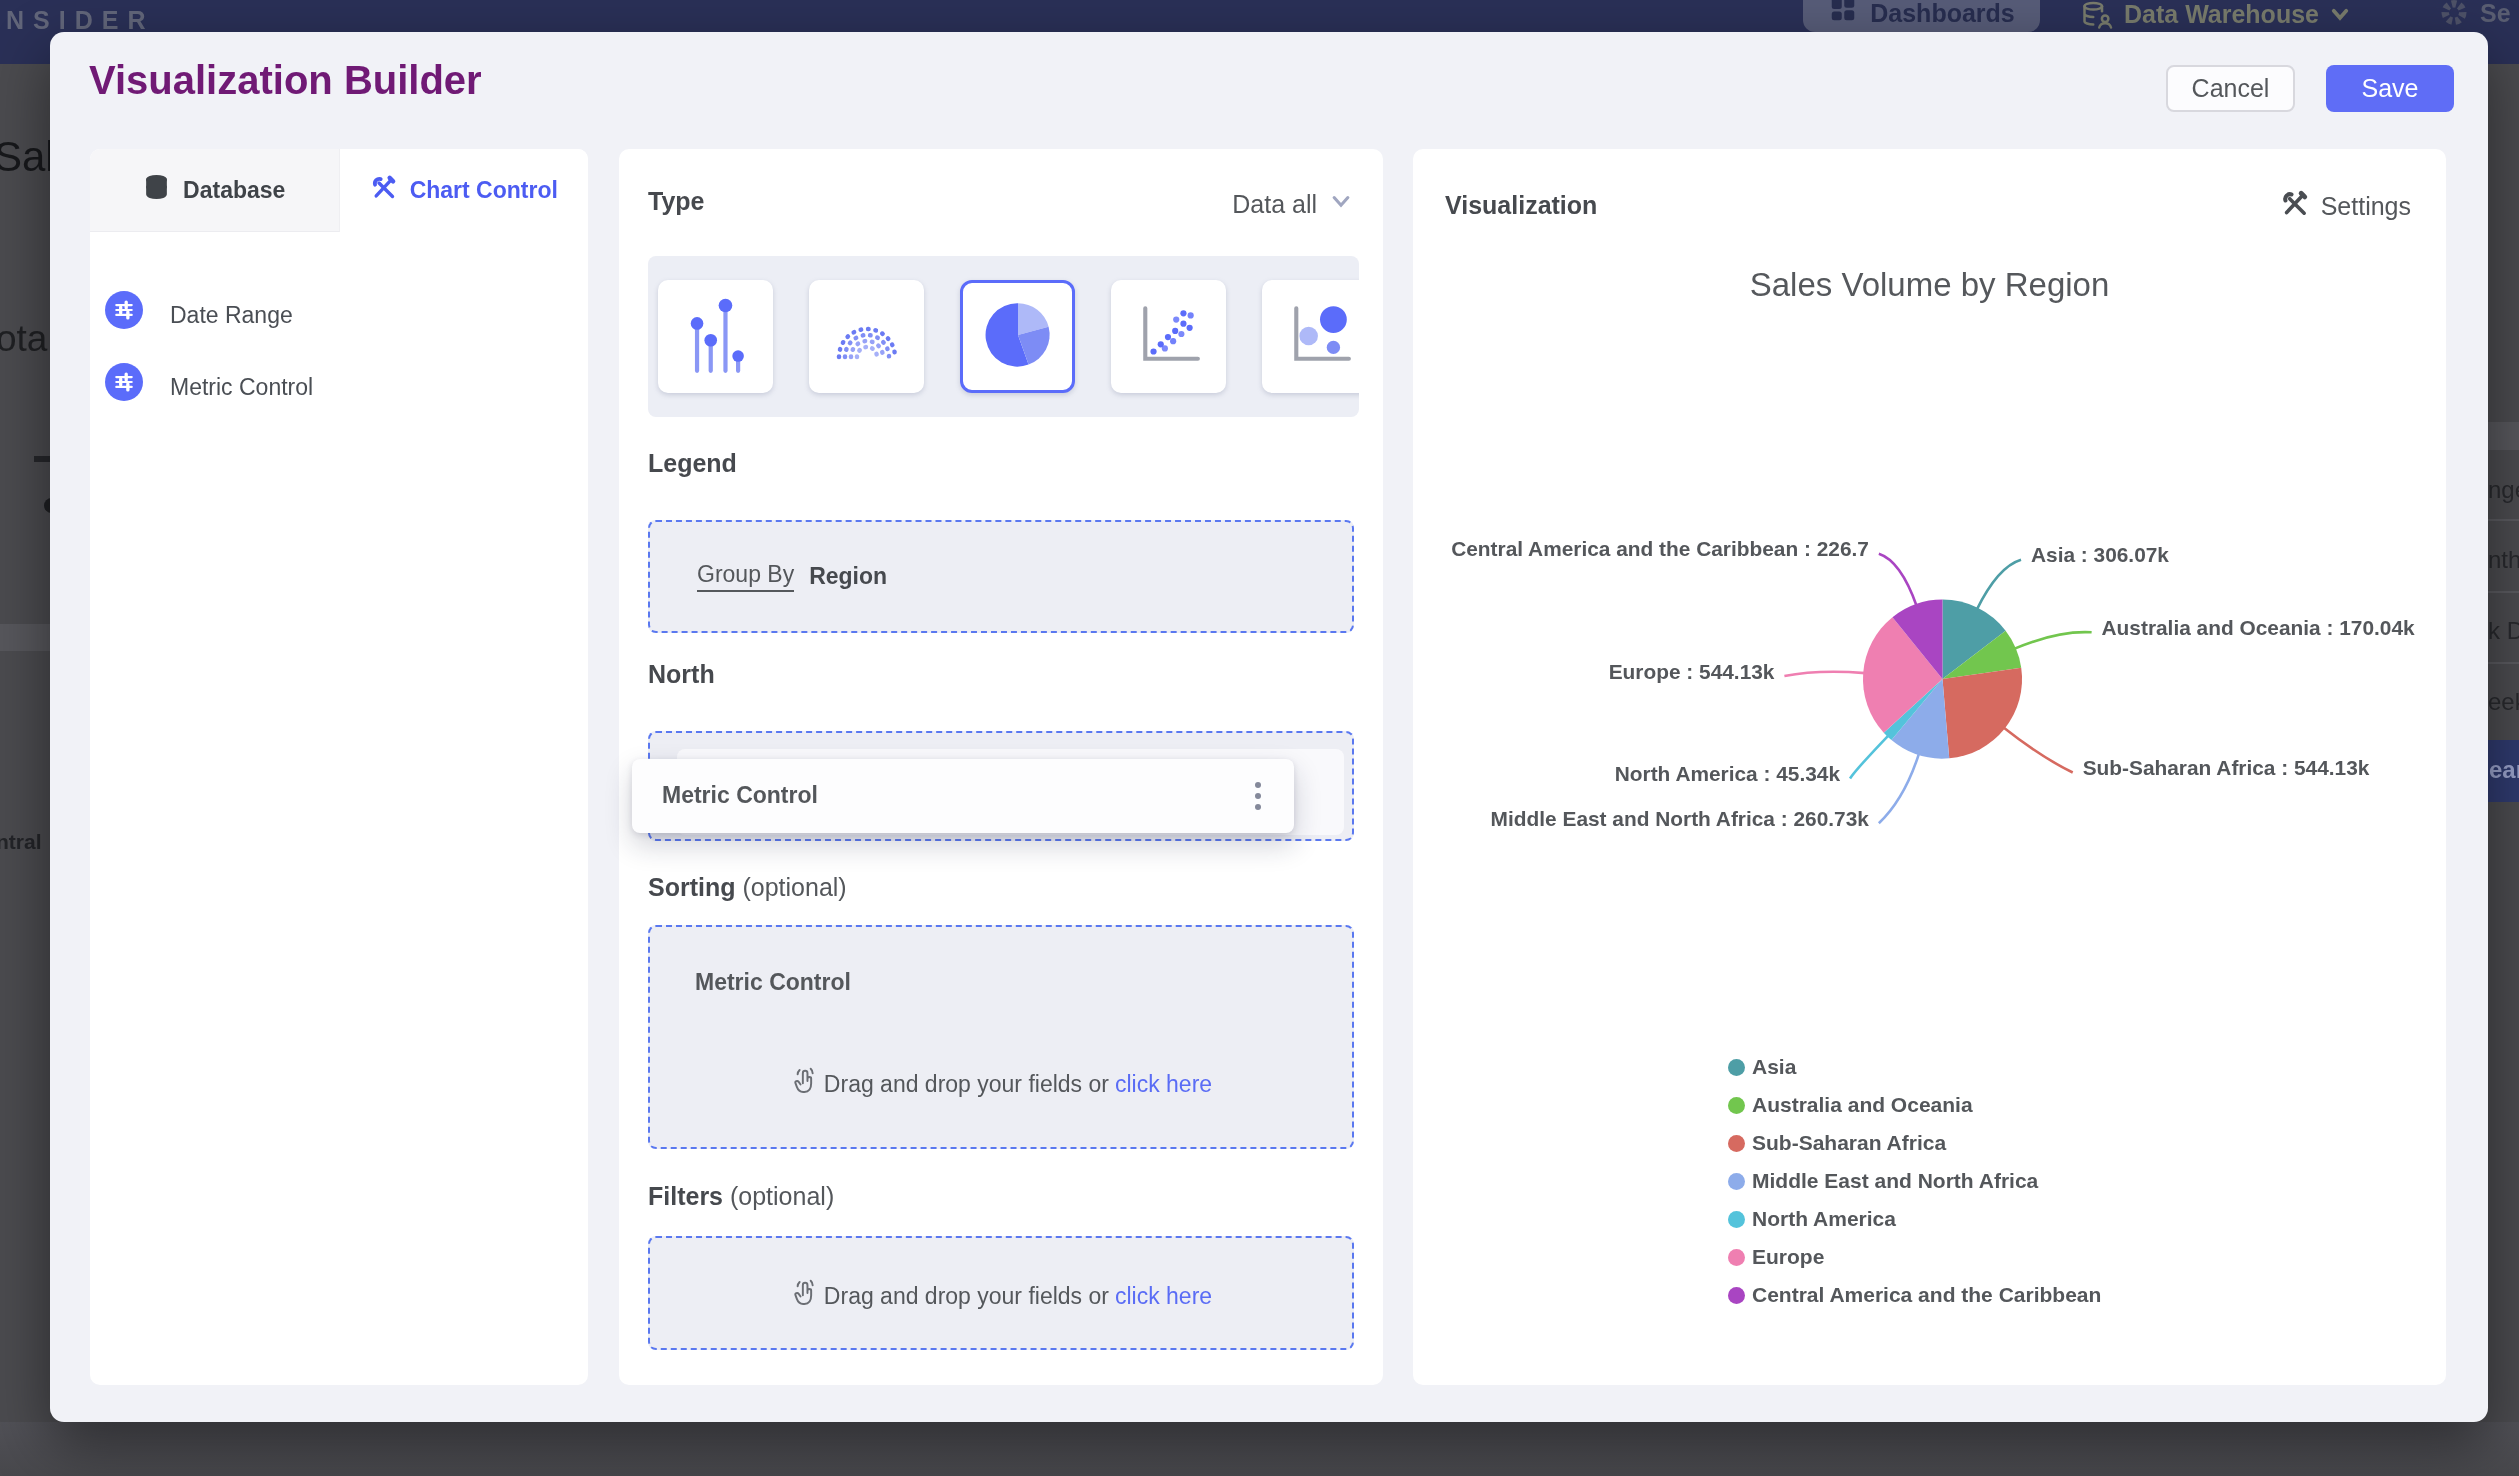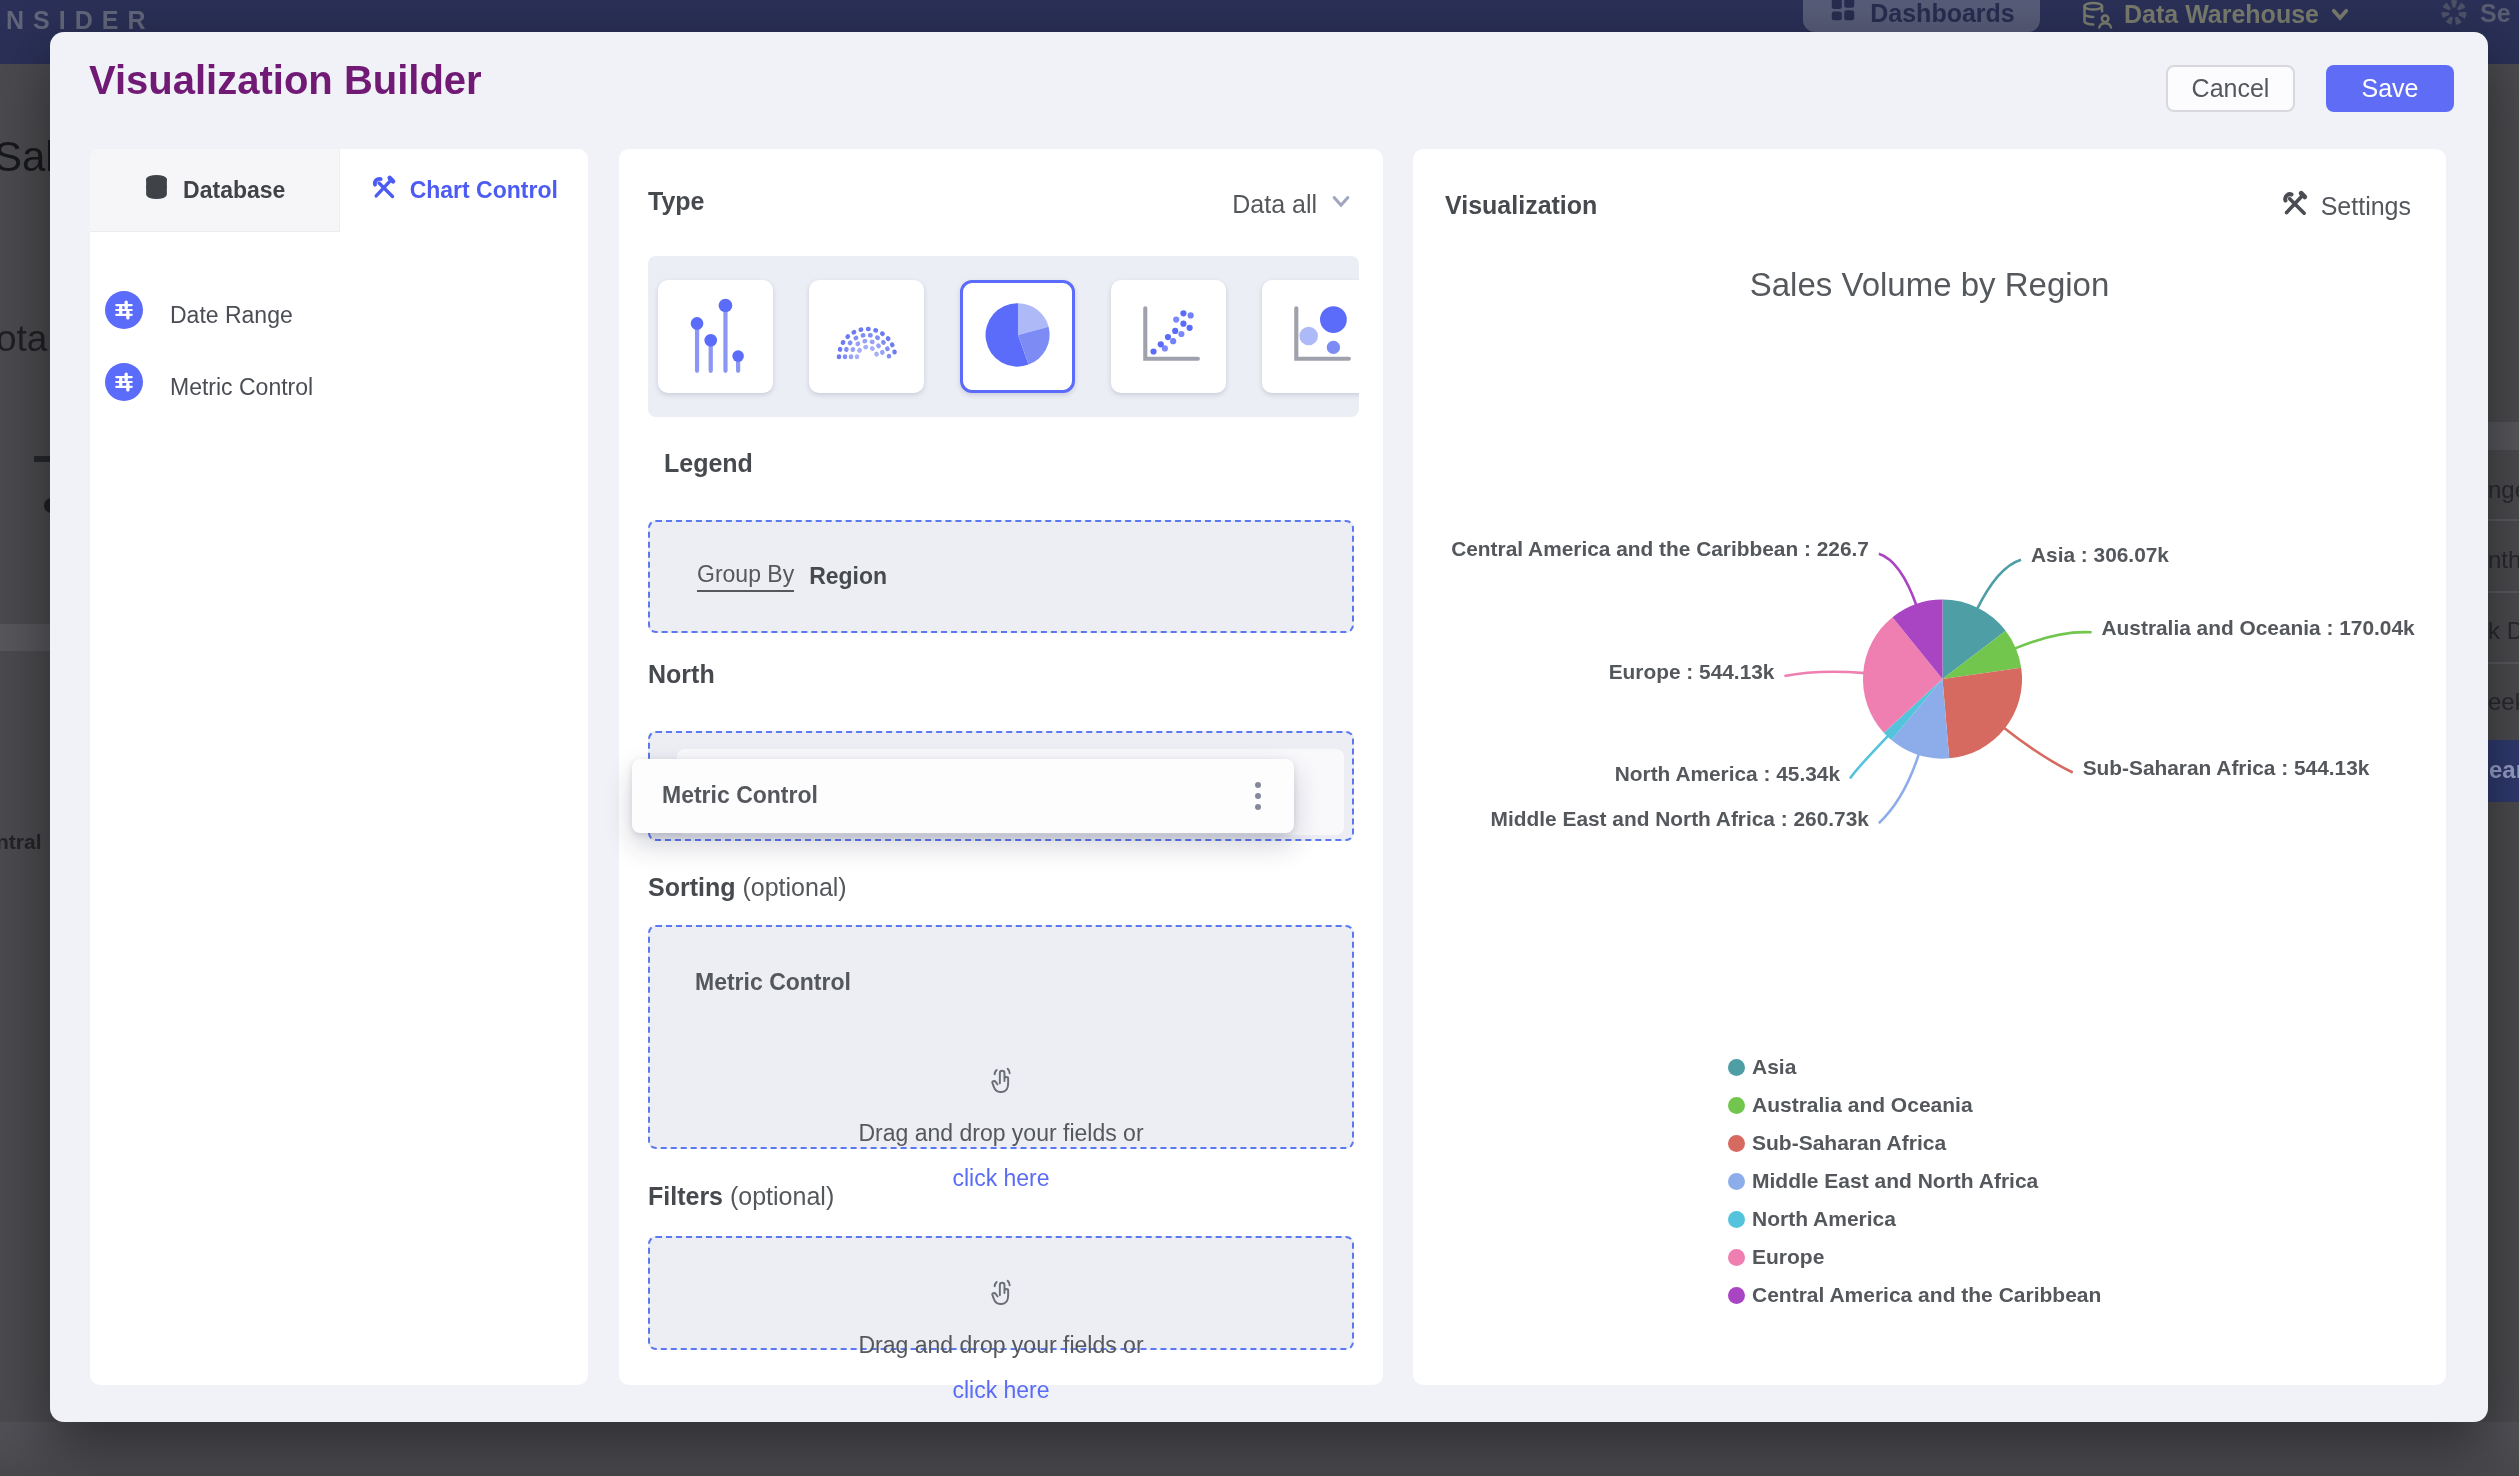--- a/index.html
+++ b/index.html
@@ -73,21 +73,21 @@
   .ghost-chip { position:absolute; left:27px; top:16px; width:667px; height:86px; background:rgba(253,253,255,.72); border-radius:8px; }
   .ghost-chip .lbl { position:absolute; left:45px; top:26px; font-size:23px; font-weight:bold; color:#C7C9D3; }
   .kebab { width:6px; height:6px; border-radius:50%; background:#84899A; box-shadow:0 11px 0 #84899A, 0 22px 0 #84899A; position:absolute; }
   .ghost-kebab { right:52px; top:30px; }
   .float-chip { position:absolute; left:13px; top:610px; width:662px; height:74px; background:#FDFDFE; border-radius:8px; box-shadow:0 12px 28px rgba(25,28,60,.20), 0 2px 6px rgba(25,28,60,.12); }
   .float-chip .lbl { position:absolute; left:30px; top:23px; font-size:23px; font-weight:bold; color:#54575B; }
   .float-kebab { right:33px; top:23px; }
 
   .box-sorting { top:776px; height:224px; }
   .box-sorting .field-lbl { position:absolute; left:45px; top:42px; font-size:23px; font-weight:bold; color:#54575B; }
-  .drop-row { position:absolute; left:0; width:100%; display:flex; align-items:center; justify-content:center; gap:18px; font-size:23px; color:#54575B;flex-direction:column; }
+  .drop-row { position:absolute; left:0; width:100%; display:flex; align-items:center; justify-content:center; gap:6px; font-size:23px; color:#54575B; }
   .drop-row .link { color:#5A6CF5; cursor:pointer; }
   .box-sorting .drop-row { top:139px; }
   .box-filters { top:1087px; height:114px; }
   .box-filters .drop-row { top:40px; }
 
   
   .viz-header { position:absolute; left:32px; top:42px; font-size:25px; font-weight:bold; color:#46494E; }
   .settings { position:absolute; right:35px; top:40px; display:flex; align-items:center; gap:12px; font-size:25px; color:#54575B; cursor:pointer; }
   .chart-title { position:absolute; left:0; top:117px; width:100%; text-align:center; font-size:33px; color:#55585C; }
   .chart-area { position:absolute; left:20px; top:368px; width:1013px; height:517px; }
@@ -295,21 +295,21 @@
           <svg width="66" height="66" viewBox="0 0 64 64">
             <path d="M9 6 V55 H60" fill="none" stroke="#9FA2AC" stroke-width="4" stroke-linecap="round"></path>
             <circle cx="45" cy="17" r="13" fill="#5B6CFA"></circle>
             <circle cx="21" cy="33" r="9" fill="#AEB9F8"></circle>
             <circle cx="45" cy="44" r="6.5" fill="#7D8CF5"></circle>
           </svg>
         </span>
       </div>
     </div>
 
-    <div class="sec-label" style="top:300px;margin-left:16px;">Legend</div>
+    <div class="sec-label" style="top:300px;">Legend</div>
     <div class="dashed-box box-legend">
       <span class="group-by">Group By</span>
       <span class="group-val">Region</span>
     </div>
 
     <div class="sec-label" style="top:511px;">North</div>
     <div class="dashed-box box-value">
       <div class="ghost-chip">
         <span class="lbl">Metric Control</span>
         <span class="kebab ghost-kebab"></span>

